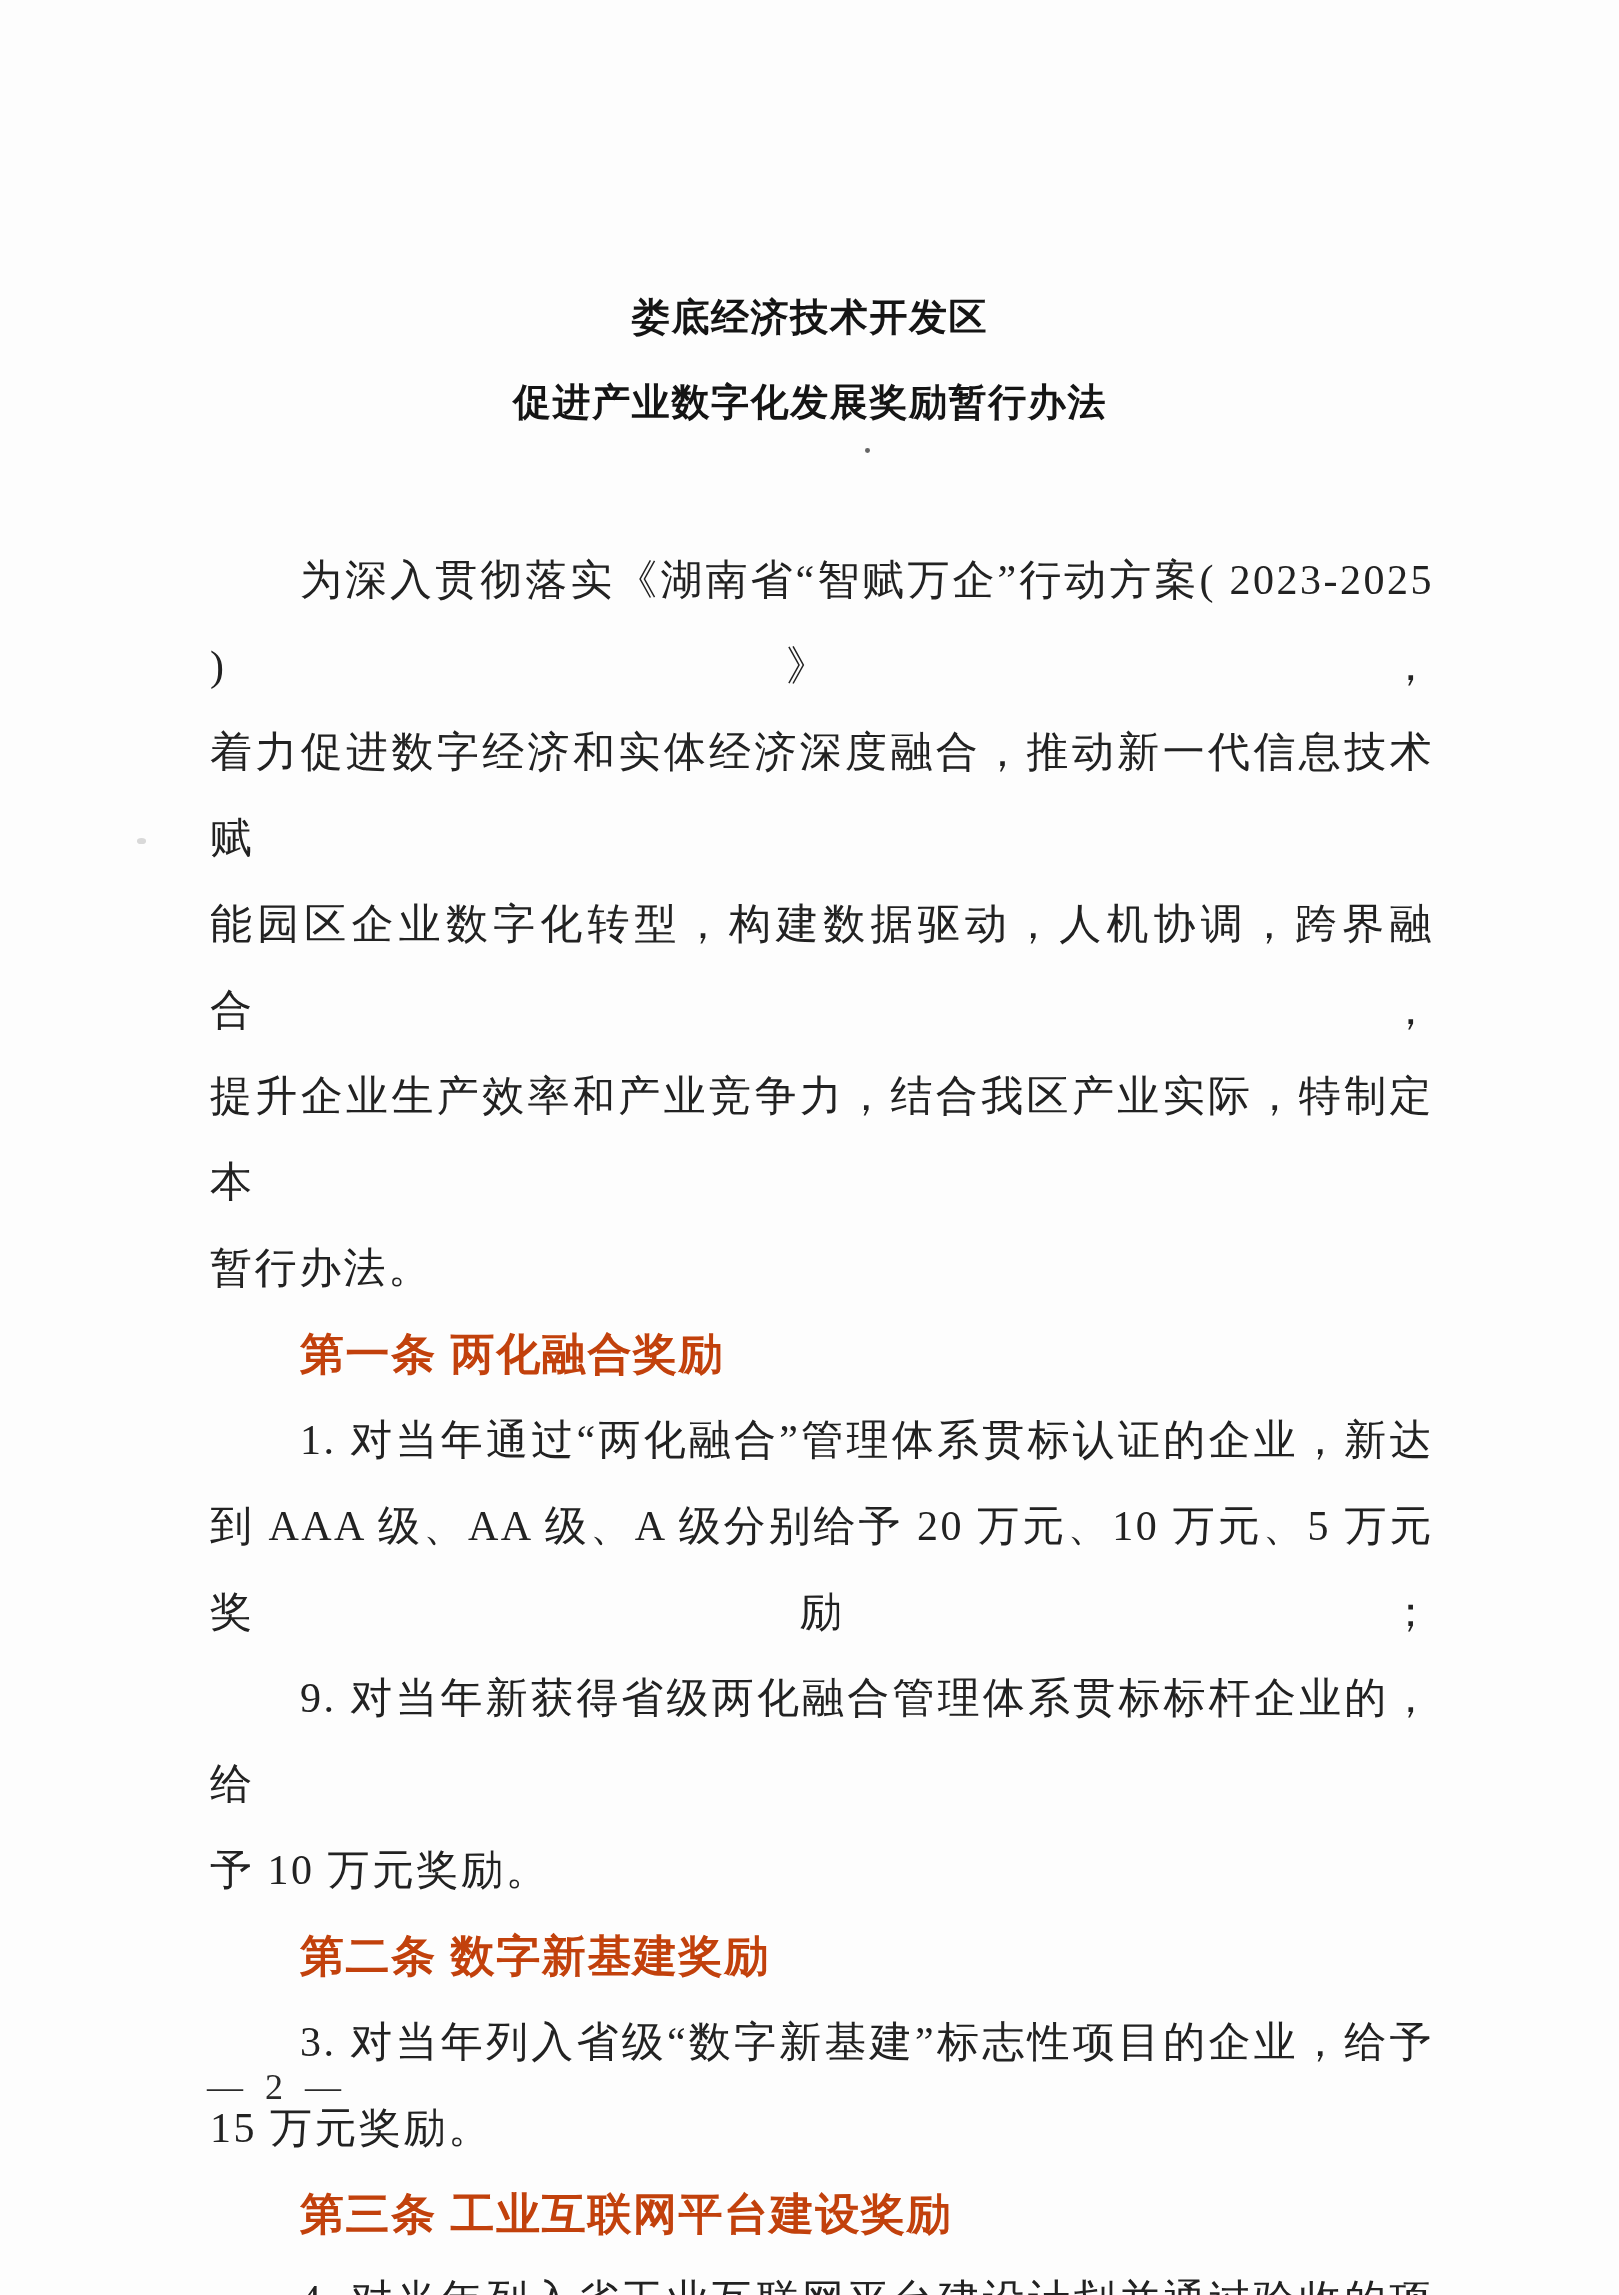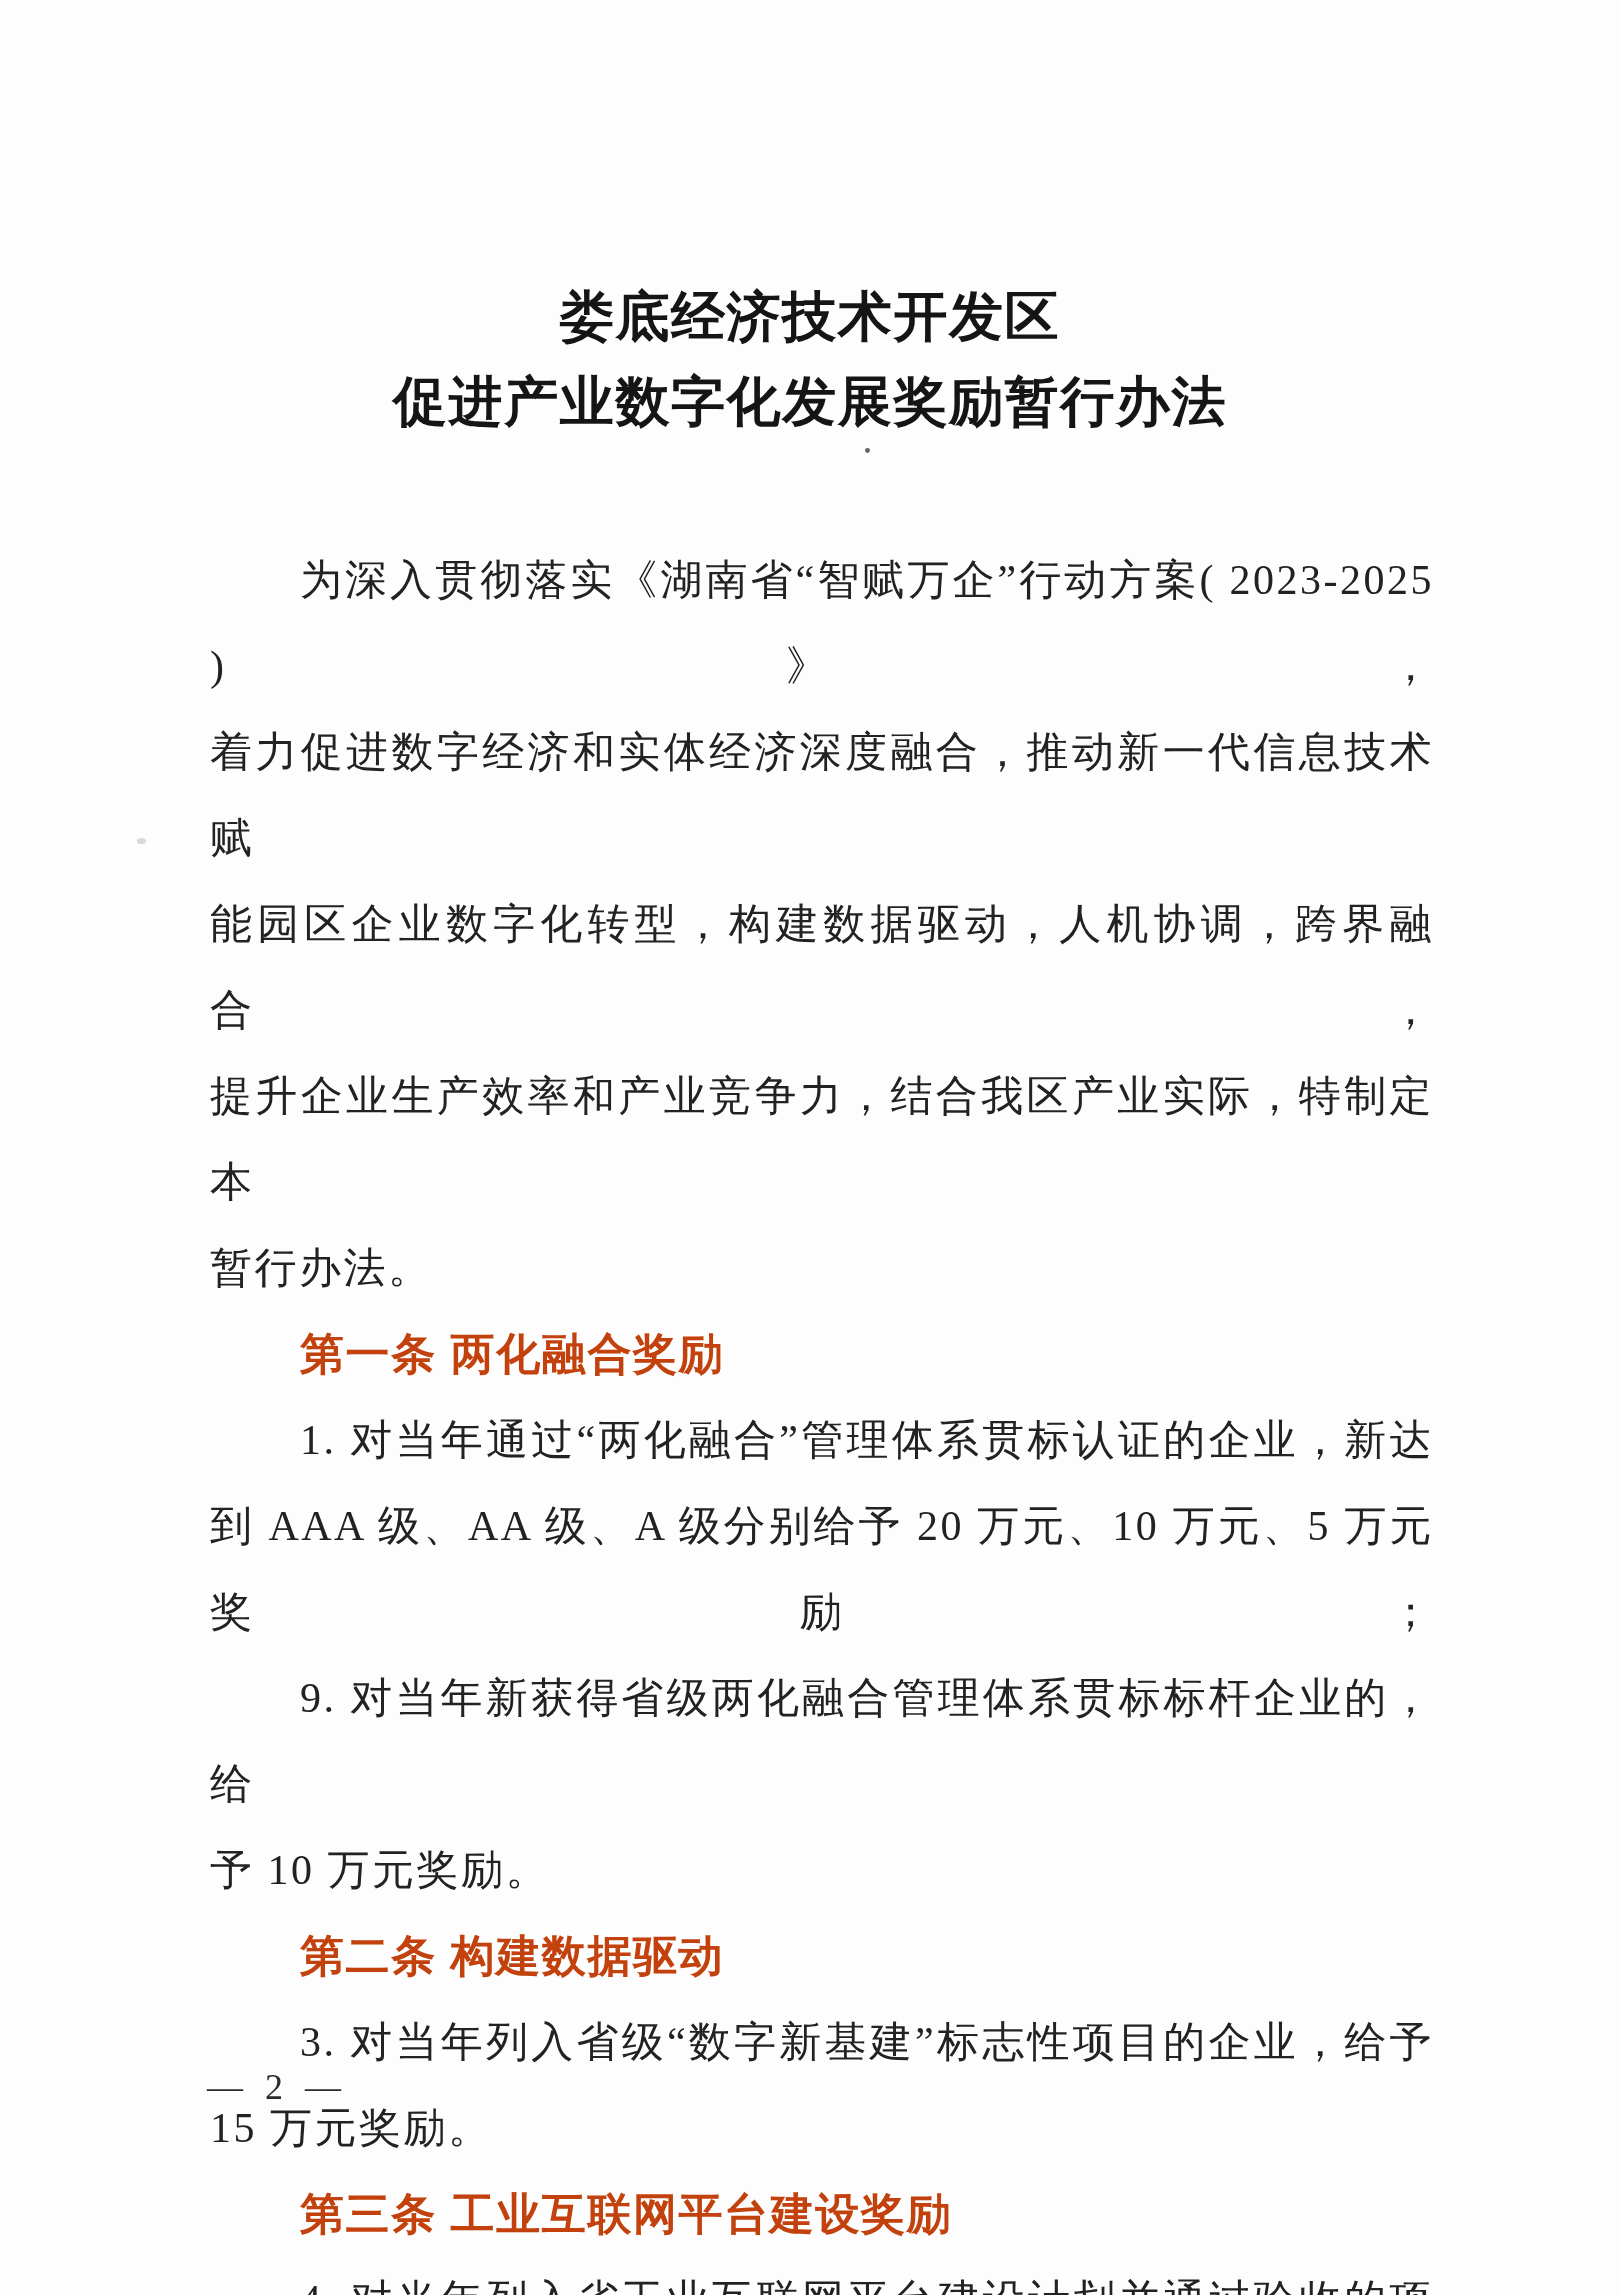--- a/index.html
+++ b/index.html
@@ -14,21 +14,21 @@
   }
   
   .doc-title{
     position:absolute;
     top:275px;
     left:0;
     width:100%;
     text-align:center;
     font-family:"Liberation Serif","DejaVu Serif",serif;
     font-weight:700;
-    font-size:54px;
+    font-size:38px;
     line-height:85px;
     letter-spacing:1.6px;
     color:#151515;
   }
   
   .content{
     position:absolute;
     left:210px;
     top:537px;
     width:1224px;
@@ -96,21 +96,21 @@
     <div class="line j i">为深入贯彻落实《湖南省“智赋万企”行动方案( 2023-2025 )》，</div>
     <div class="line j">着力促进数字经济和实体经济深度融合，推动新一代信息技术赋</div>
     <div class="line j">能园区企业数字化转型，构建数据驱动，人机协调，跨界融合，</div>
     <div class="line j">提升企业生产效率和产业竞争力，结合我区产业实际，特制定本</div>
     <div class="line">暂行办法。</div>
     <div class="line h i">第一条 两化融合奖励</div>
     <div class="line j i">1. 对当年通过“两化融合”管理体系贯标认证的企业，新达</div>
     <div class="line j">到 AAA 级、AA 级、A 级分别给予 20 万元、10 万元、5 万元奖励；</div>
     <div class="line j i">9. 对当年新获得省级两化融合管理体系贯标标杆企业的，给</div>
     <div class="line">予 10 万元奖励。</div>
-    <div class="line h i">第二条 构建数据驱动</div>
+    <div class="line h i">第二条 数字新基建奖励</div>
     <div class="line j i">3. 对当年列入省级“数字新基建”标志性项目的企业，给予</div>
     <div class="line">15 万元奖励。</div>
     <div class="line h i">第三条 工业互联网平台建设奖励</div>
     <div class="line j i">4. 对当年列入省工业互联网平台建设计划并通过验收的项</div>
 
   </div>
 
   <div class="footer">— 2 —</div>
 
 </div>

